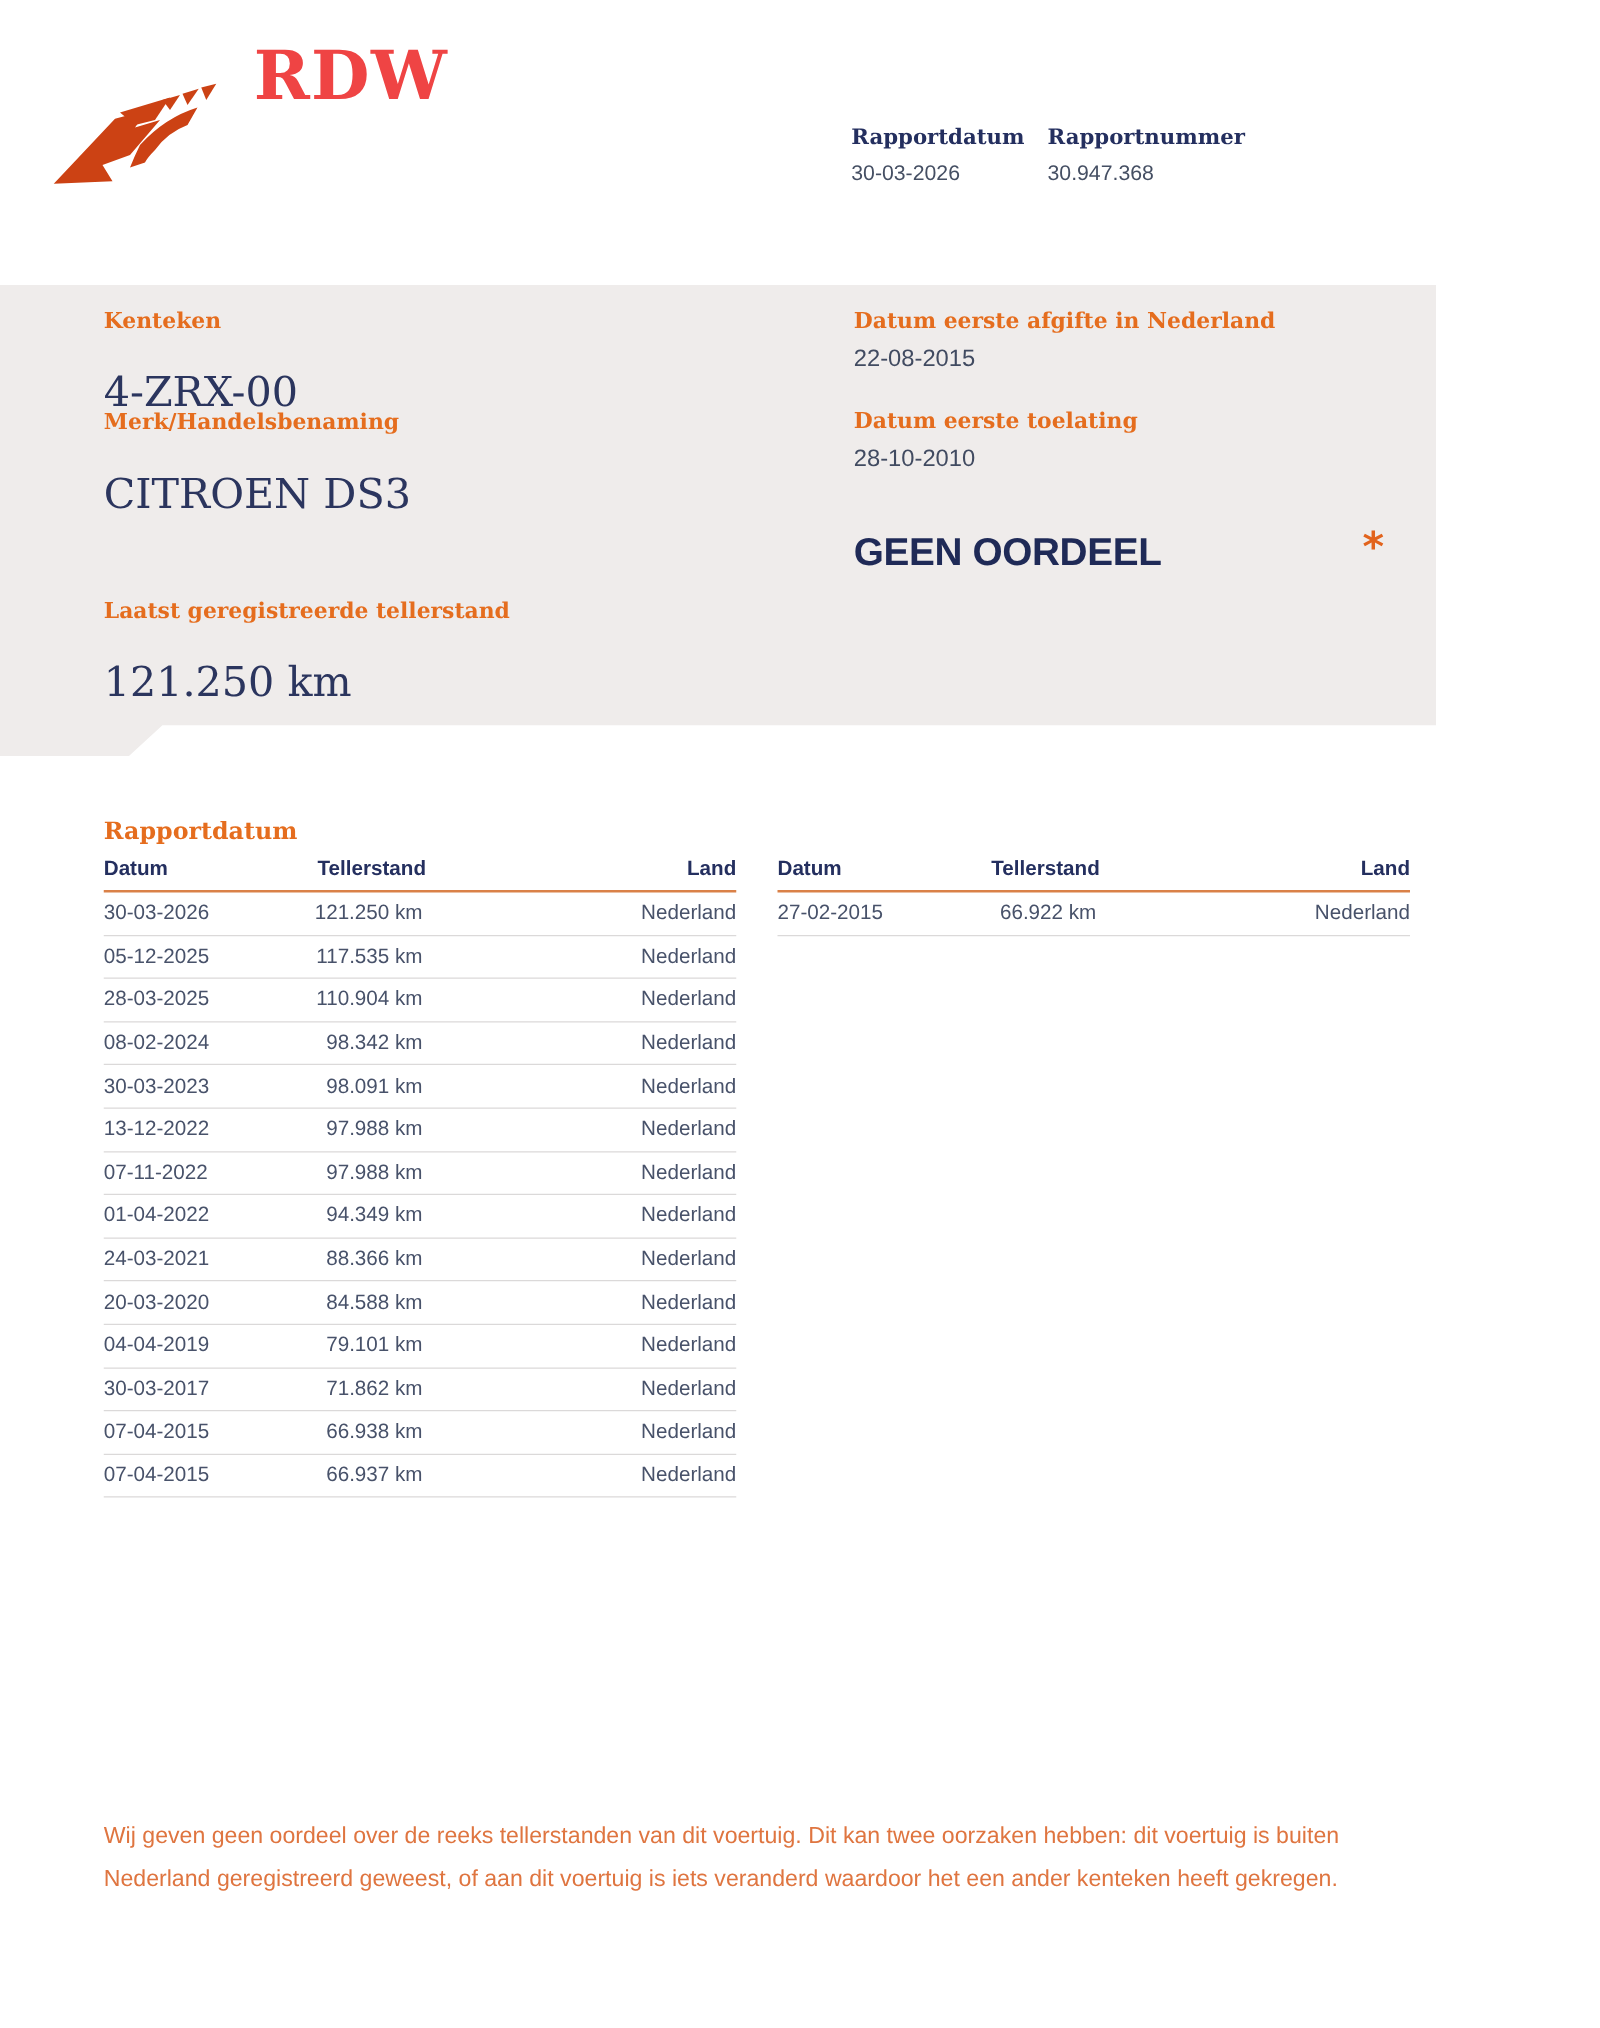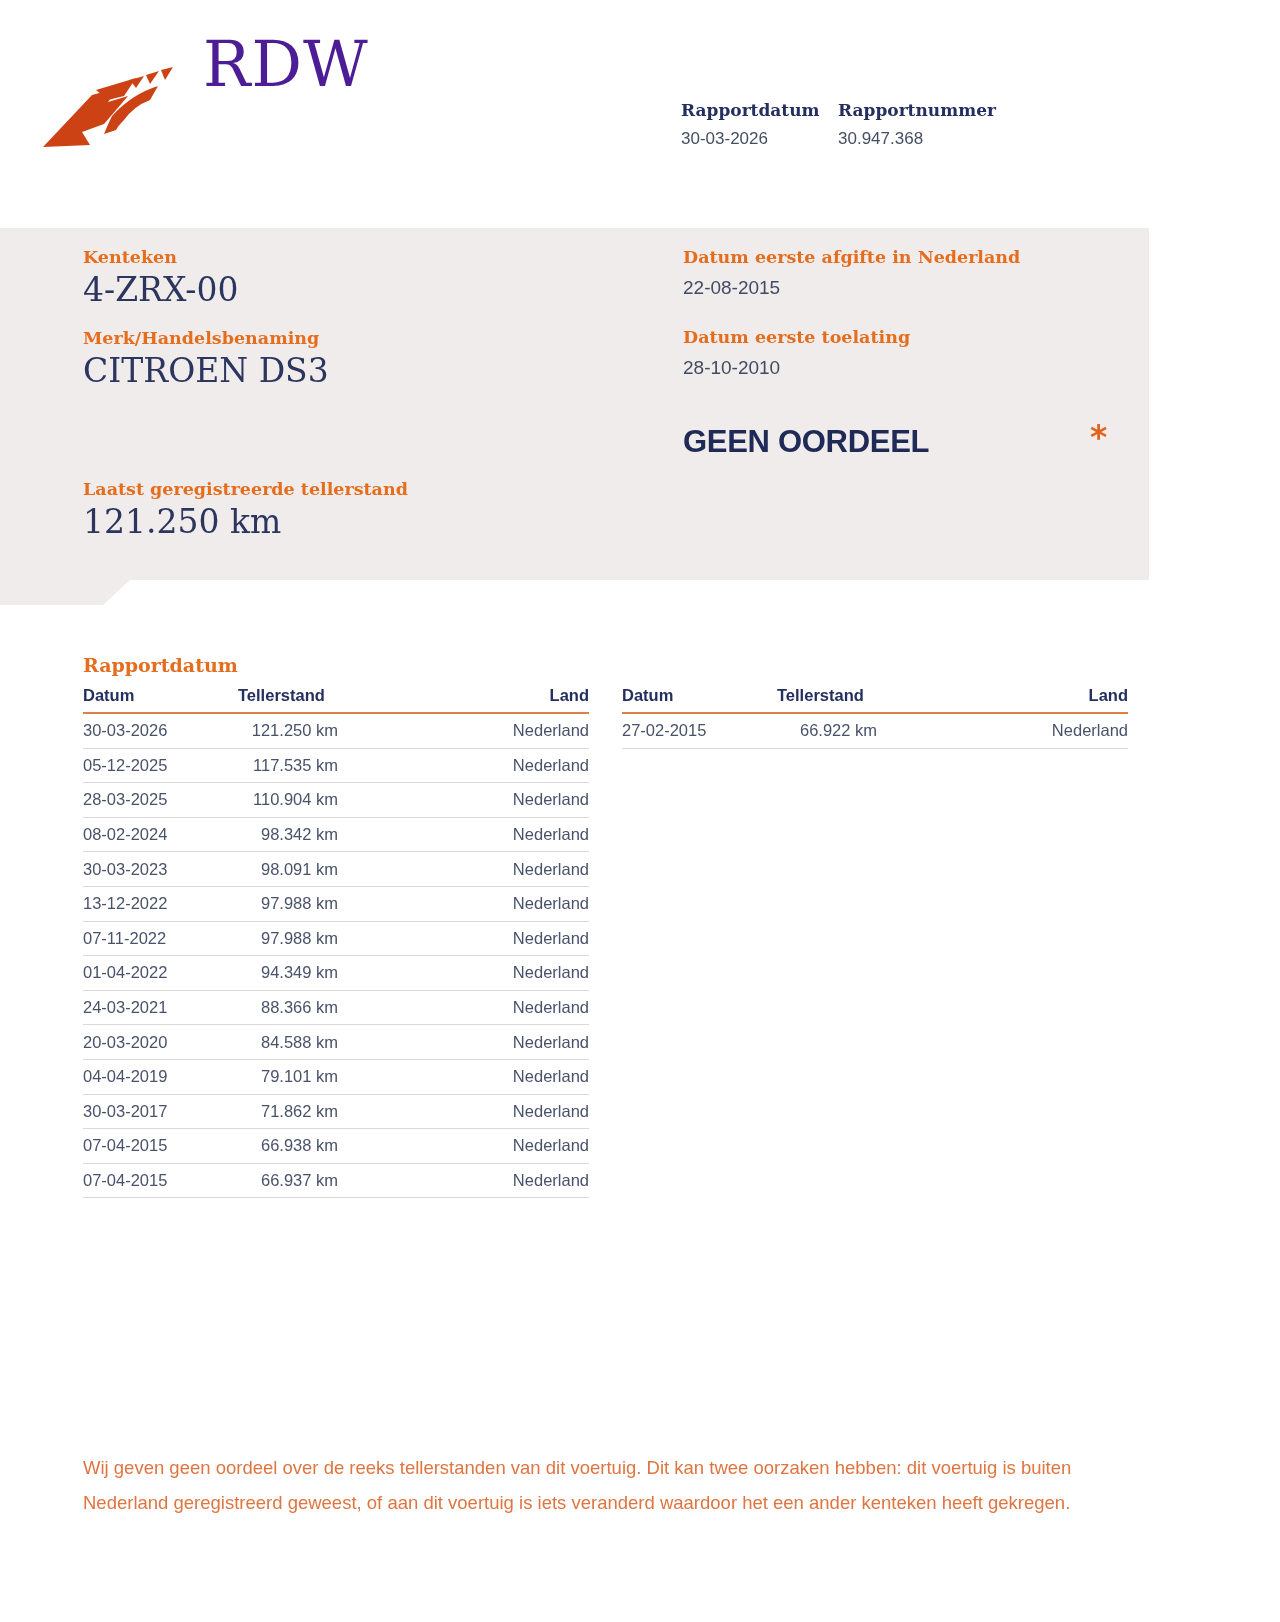--- a/index.html
+++ b/index.html
@@ -7,22 +7,22 @@
   .page {
     position:relative; width:1280px; height:1622px;
     background:#ffffff; overflow:hidden;
     font-family:"Liberation Sans", sans-serif;
   }
 
   
   .logo { position:absolute; left:38px; top:50px; width:140px; height:100px; }
   .wordmark {
     position:absolute; left:203px; top:28px;
-    font-family:"DejaVu Serif", serif; font-size:63px; font-weight:400;
-    color:#4c1d95; letter-spacing:1px;
+    font-family:"DejaVu Serif", serif; font-size:54px; font-weight:700;
+    color:#ef4444; letter-spacing:1px;
   }
   .page-title {
     position:absolute; left:681px; top:42px;
     font-family:"DejaVu Serif", serif; font-size:36px; font-weight:500;
     color:#D2702C; letter-spacing:0.5px; white-space:nowrap;
   }
   .meta { position:absolute; left:681px; top:100px; display:flex; }
   .meta-col-1 { width:157px; }
   .meta-label {
     font-family:"DejaVu Serif", serif; font-weight:bold; font-size:17px;
@@ -35,21 +35,21 @@
     position:absolute; left:0; top:228px; width:1149px; height:377px;
     background:#EFECEB;
     clip-path:polygon(0 0, 100% 0, 100% 93.4%, 11.31% 93.4%, 8.96% 100%, 0 100%);
   }
   .p-label {
     position:absolute; font-family:"DejaVu Serif", serif; font-weight:bold;
     font-size:17.5px; color:#E56D1E; white-space:nowrap;
   }
   .p-big {
     position:absolute; font-family:"DejaVu Serif", serif; font-weight:500;
-    font-size:33px; color:#2B355E; white-space:nowrap;
+    font-size:33px; color:#2B355E; white-space:nowrap;margin-top:24px;
   }
   .p-date { position:absolute; font-size:19px; color:#414B61; }
   .p-verdict {
     position:absolute; left:683px; top:196px;
     font-size:31px; font-weight:bold; color:#1F2A57; letter-spacing:-0.3px;
   }
   .p-star {
     position:absolute; left:1090px; top:190px;
     font-family:"DejaVu Sans", sans-serif;
     font-size:33px; font-weight:bold; color:#E2631C;
@@ -62,21 +62,21 @@
     font-size:19px; color:#E56D1E;
   }
   .tables-row {
     position:absolute; left:83px; top:686px; width:1045px;
     display:flex; gap:33px;
   }
   .odo-table { width:506px; }
   .thead {
     display:grid; grid-template-columns:155px 100px 1fr;
     padding-bottom:7px; border-bottom:2px solid #DA8148;
-    font-weight:bold; font-size:16.5px; color:#242F5F;
+    font-weight:bold; font-size:16.5px; color:#242F5F;gap:16px;
   }
   .thead .h-land { text-align:right; }
   .trow {
     display:grid; grid-template-columns:155px 100px 1fr;
     align-items:center; height:34.6px;
     border-bottom:1px solid #DBD9D9;
     font-size:16.5px; color:#48526A;
   }
   .cell.tellerstand { text-align:right; }
   .cell.land { text-align:right; }

